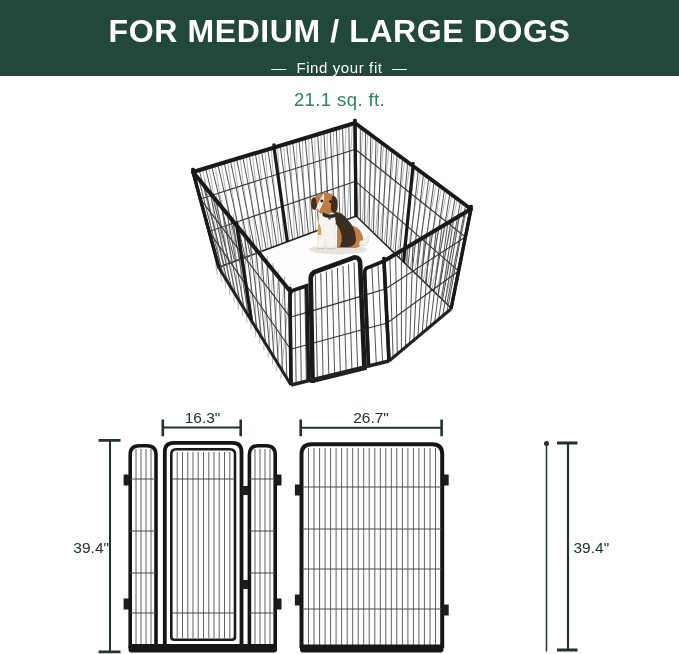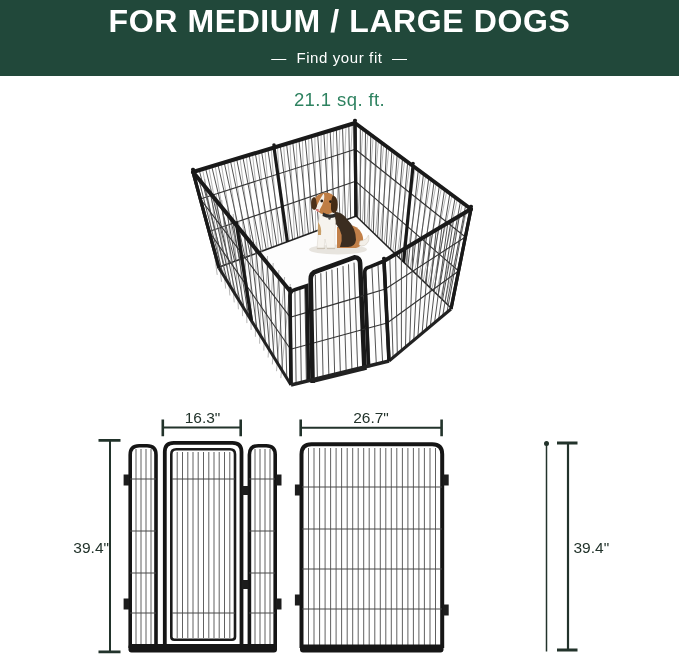--- a/index.html
+++ b/index.html
@@ -1,18 +1,18 @@
 <!DOCTYPE html>
 <html><head>
 <meta charset="utf-8">
 <style>
 html,body{margin:0;padding:0;background:#ffffff;width:679px;height:654px;overflow:hidden;}
 body{font-family:"Liberation Sans",sans-serif;position:relative;}
 .banner{position:absolute;left:0;top:0;width:679px;height:76px;background:#21483a;text-align:center;color:#fff;}
-.banner h1{margin:0;padding-top:5px;font-size:32px;font-weight:bold;letter-spacing:0.6px;line-height:1.0;}
+.banner h1{margin:0;padding-top:15px;font-size:32px;font-weight:bold;letter-spacing:0.6px;line-height:1.0;}
 .banner .sub{font-size:15px;letter-spacing:0.6px;margin-top:12px;}
 .area{position:absolute;left:0;top:89px;width:679px;text-align:center;color:#2e8260;font-size:18.5px;font-weight:normal;letter-spacing:0.4px;}
 svg{position:absolute;left:0;top:0;}
 </style>
 </head>
 <body>
 
 <div class="banner">
 
 <h1>FOR MEDIUM / LARGE DOGS</h1>

